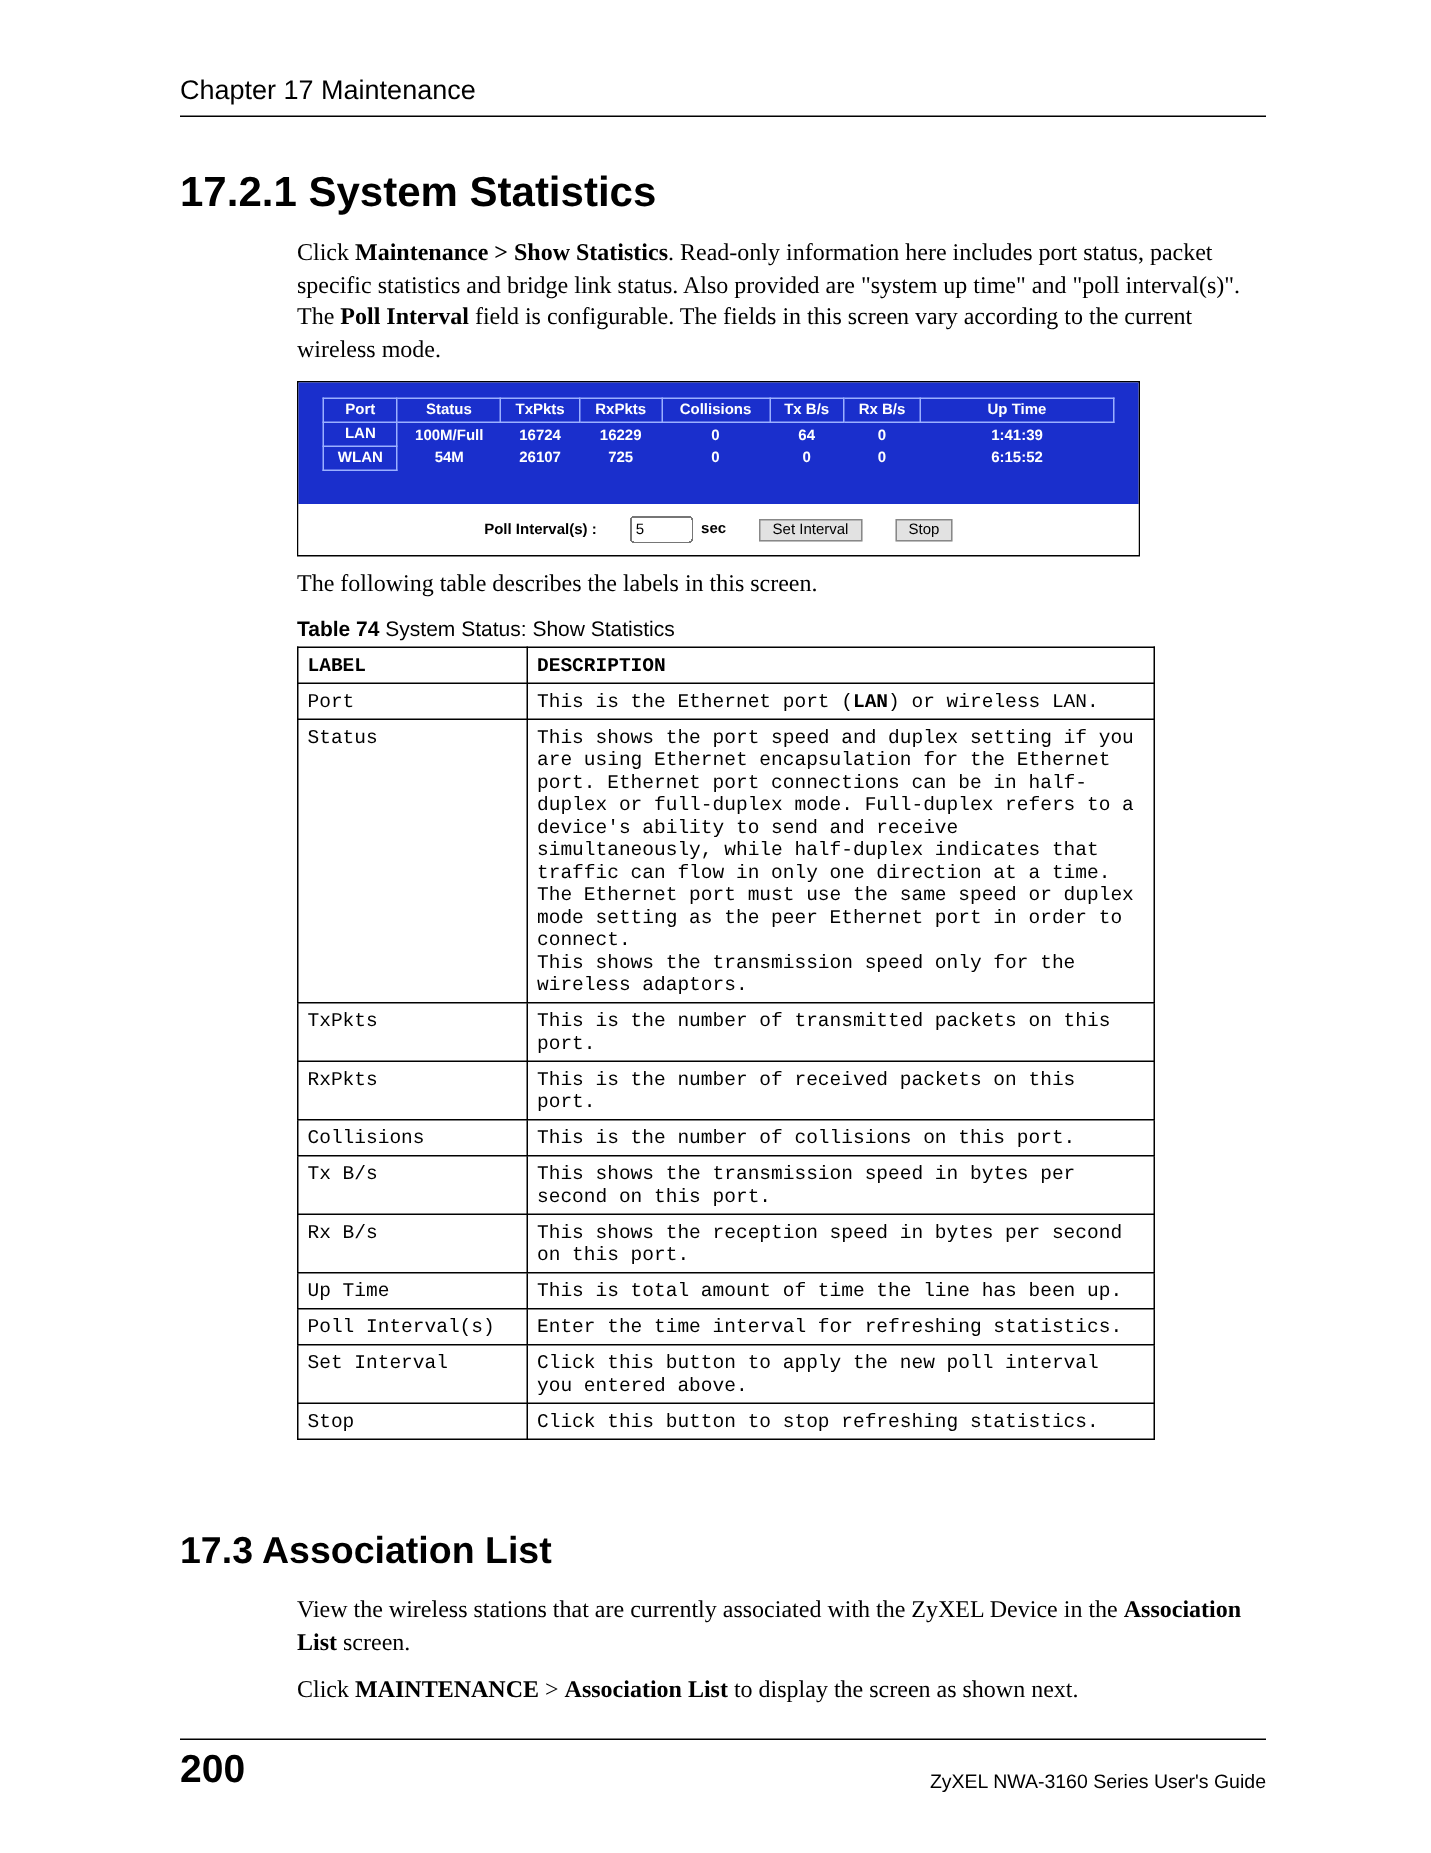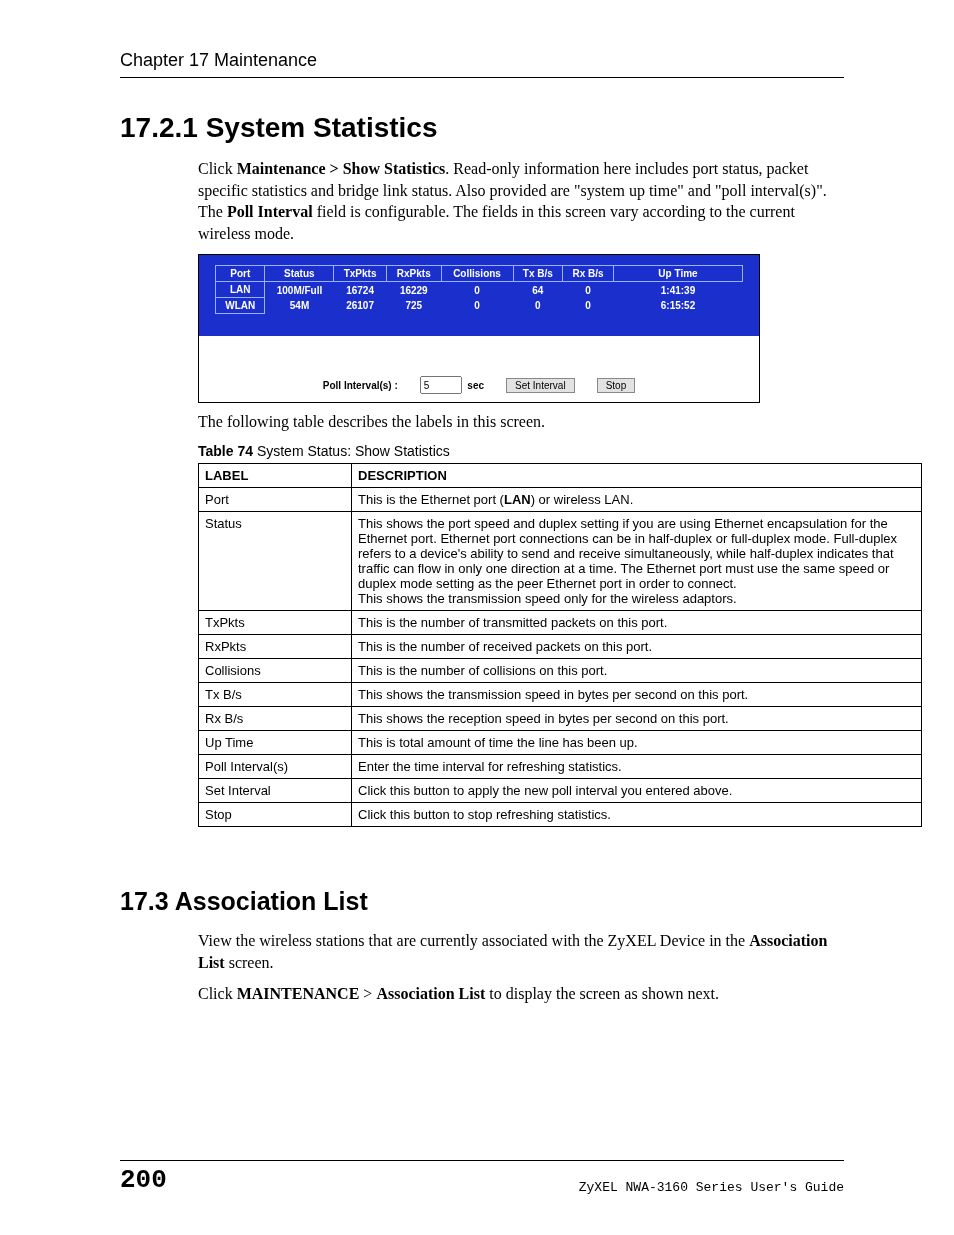--- a/index.html
+++ b/index.html
@@ -89,42 +89,41 @@
   .fig-controls {
     display: flex;
     justify-content: center;
     align-items: center;
     gap: 22px;
     color: #000;
     font-weight: bold;
     font-size: 10px;
     padding: 8px 0;
     background: #fff;
-    margin-top: 32px;
   }
   .fig-controls input[type=text] {
     width: 34px;
     height: 14px;
     font-size: 10px;
     padding: 0 2px;
   }
   .fig-btn {
     background: #e2e2e2;
     border: 1px solid #888;
     color: #000;
     font-size: 10px;
     padding: 1px 8px;
     font-family: Tahoma, Arial, sans-serif;
   }
   
   .labeldesc {
-    width: 724px;
+    width: 572px;
     margin-left: 78px;
     border-collapse: collapse;
-    font-family: Liberation Sans, sans-serif;
+    font-family: Liberation Mono, monospace;
     font-size: 13px;
     color: #000;
   }
   .labeldesc th, .labeldesc td {
     border: 1px solid #000;
     padding: 4px 6px;
     vertical-align: top;
     text-align: left;
   }
   .labeldesc th {
@@ -135,21 +134,21 @@
   .footer {
     position: absolute;
     bottom: 40px;
     left: 120px;
     right: 110px;
     border-top: 1.5px solid #000;
     padding-top: 4px;
     display: flex;
     justify-content: space-between;
     align-items: flex-end;
-    font-family: Liberation Mono, monospace;
+    font-family: Liberation Sans, sans-serif;
   }
   .footer .page-num {
     font-weight: bold;
     font-size: 26px;
   }
   .footer .guide {
     font-size: 13px;
   }
 </style>
 </head>

